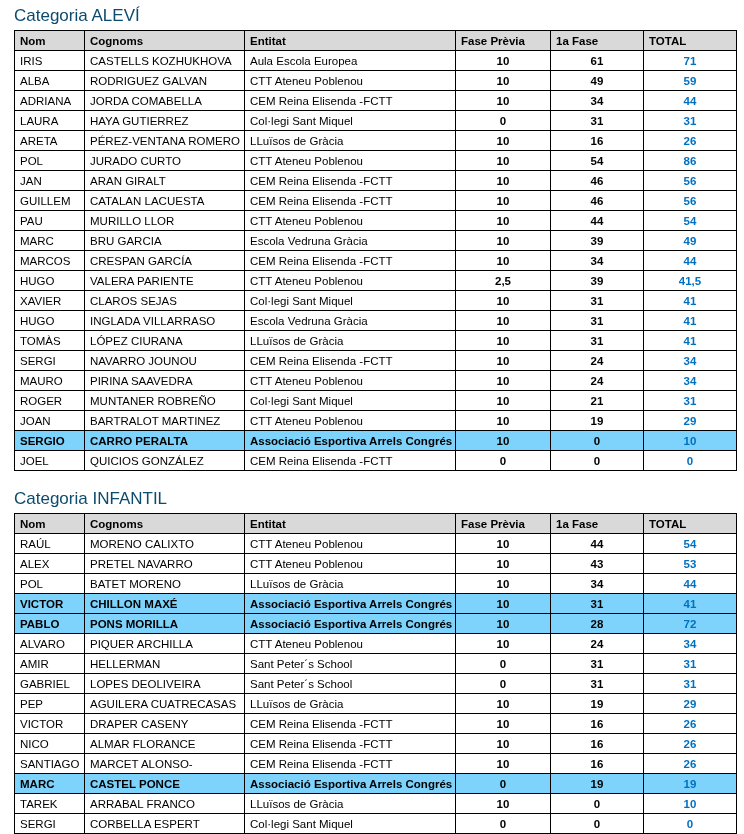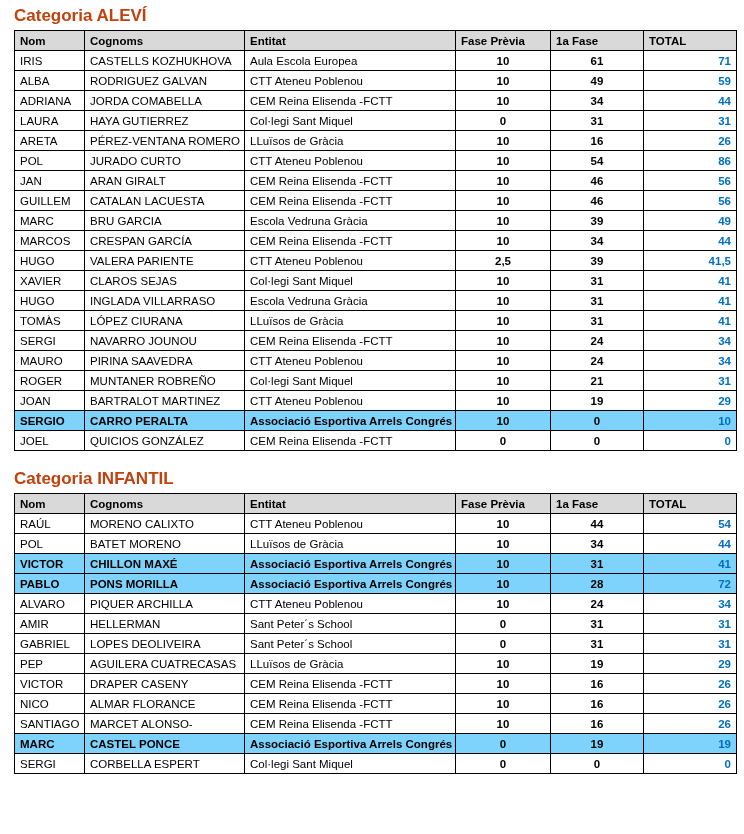--- a/index.html
+++ b/index.html
@@ -8,22 +8,22 @@
     background: #ffffff;
     font-family: "Liberation Sans", sans-serif;
   }
   body {
     width: 744px;
     padding: 6px 7px 10px 14px;
   }
   .category { margin: 0 0 18px 0; }
   .category-title {
     font-size: 17px;
-    font-weight: bold;
-    color: #c2410c;
+    font-weight: normal;
+    color: #0c4a6e;
     margin: 0 0 4px 0;
     letter-spacing: 0;
   }
   table.results-table {
     border-collapse: collapse;
     table-layout: fixed;
     width: 722px;
     border-radius: 17px;
   }
   col.c-nom      { width: 70px; }
@@ -43,21 +43,21 @@
   }
   thead th {
     background: #D9D9D9;
     font-weight: bold;
     color: #000000;
   }
   th.col-text { text-align: left; }
   th.col-num  { text-align: left; }
   td.cell-text { text-align: left; font-weight: normal; color: #000000; }
   td.cell-num  { text-align: center; font-weight: bold; color: #000000; }
-  td.cell-total-val { color: #0070C0; text-align: right; }
+  td.cell-total-val { color: #0070C0; }
   tr.highlight td { background: #7dd3fc; font-weight: bold; }
 </style>
 </head>
 <body>
 
 <section class="category">
   <h2 class="category-title">Categoria ALEVÍ</h2>
   <table class="results-table">
     <colgroup>
       <col class="c-nom">
@@ -136,20 +136,28 @@
         </tr>
         <tr>
           <td class="cell-text">GUILLEM</td>
           <td class="cell-text">CATALAN LACUESTA</td>
           <td class="cell-text">CEM Reina Elisenda -FCTT</td>
           <td class="cell-num">10</td>
           <td class="cell-num">46</td>
           <td class="cell-num cell-total-val">56</td>
         </tr>
         <tr>
+          <td class="cell-text">PAU</td>
+          <td class="cell-text">MURILLO LLOR</td>
+          <td class="cell-text">CTT Ateneu Poblenou</td>
+          <td class="cell-num">10</td>
+          <td class="cell-num">44</td>
+          <td class="cell-num cell-total-val">54</td>
+        </tr>
+        <tr>
           <td class="cell-text">MARC</td>
           <td class="cell-text">BRU GARCIA</td>
           <td class="cell-text">Escola Vedruna Gràcia</td>
           <td class="cell-num">10</td>
           <td class="cell-num">39</td>
           <td class="cell-num cell-total-val">49</td>
         </tr>
         <tr>
           <td class="cell-text">MARCOS</td>
           <td class="cell-text">CRESPAN GARCÍA</td>
@@ -266,20 +274,28 @@
     <tbody>
         <tr>
           <td class="cell-text">RAÚL</td>
           <td class="cell-text">MORENO CALIXTO</td>
           <td class="cell-text">CTT Ateneu Poblenou</td>
           <td class="cell-num">10</td>
           <td class="cell-num">44</td>
           <td class="cell-num cell-total-val">54</td>
         </tr>
         <tr>
+          <td class="cell-text">ALEX</td>
+          <td class="cell-text">PRETEL NAVARRO</td>
+          <td class="cell-text">CTT Ateneu Poblenou</td>
+          <td class="cell-num">10</td>
+          <td class="cell-num">43</td>
+          <td class="cell-num cell-total-val">53</td>
+        </tr>
+        <tr>
           <td class="cell-text">POL</td>
           <td class="cell-text">BATET MORENO</td>
           <td class="cell-text">LLuïsos de Gràcia</td>
           <td class="cell-num">10</td>
           <td class="cell-num">34</td>
           <td class="cell-num cell-total-val">44</td>
         </tr>
         <tr class="highlight">
           <td class="cell-text">VICTOR</td>
           <td class="cell-text">CHILLON MAXÉ</td>
@@ -352,20 +368,28 @@
           <td class="cell-num">16</td>
           <td class="cell-num cell-total-val">26</td>
         </tr>
         <tr class="highlight">
           <td class="cell-text">MARC</td>
           <td class="cell-text">CASTEL PONCE</td>
           <td class="cell-text">Associació Esportiva Arrels Congrés</td>
           <td class="cell-num">0</td>
           <td class="cell-num">19</td>
           <td class="cell-num cell-total-val">19</td>
+        </tr>
+        <tr>
+          <td class="cell-text">TAREK</td>
+          <td class="cell-text">ARRABAL FRANCO</td>
+          <td class="cell-text">LLuïsos de Gràcia</td>
+          <td class="cell-num">10</td>
+          <td class="cell-num">0</td>
+          <td class="cell-num cell-total-val">10</td>
         </tr>
         <tr>
           <td class="cell-text">SERGI</td>
           <td class="cell-text">CORBELLA ESPERT</td>
           <td class="cell-text">Col·legi Sant Miquel</td>
           <td class="cell-num">0</td>
           <td class="cell-num">0</td>
           <td class="cell-num cell-total-val">0</td>
         </tr>
       </tbody>

